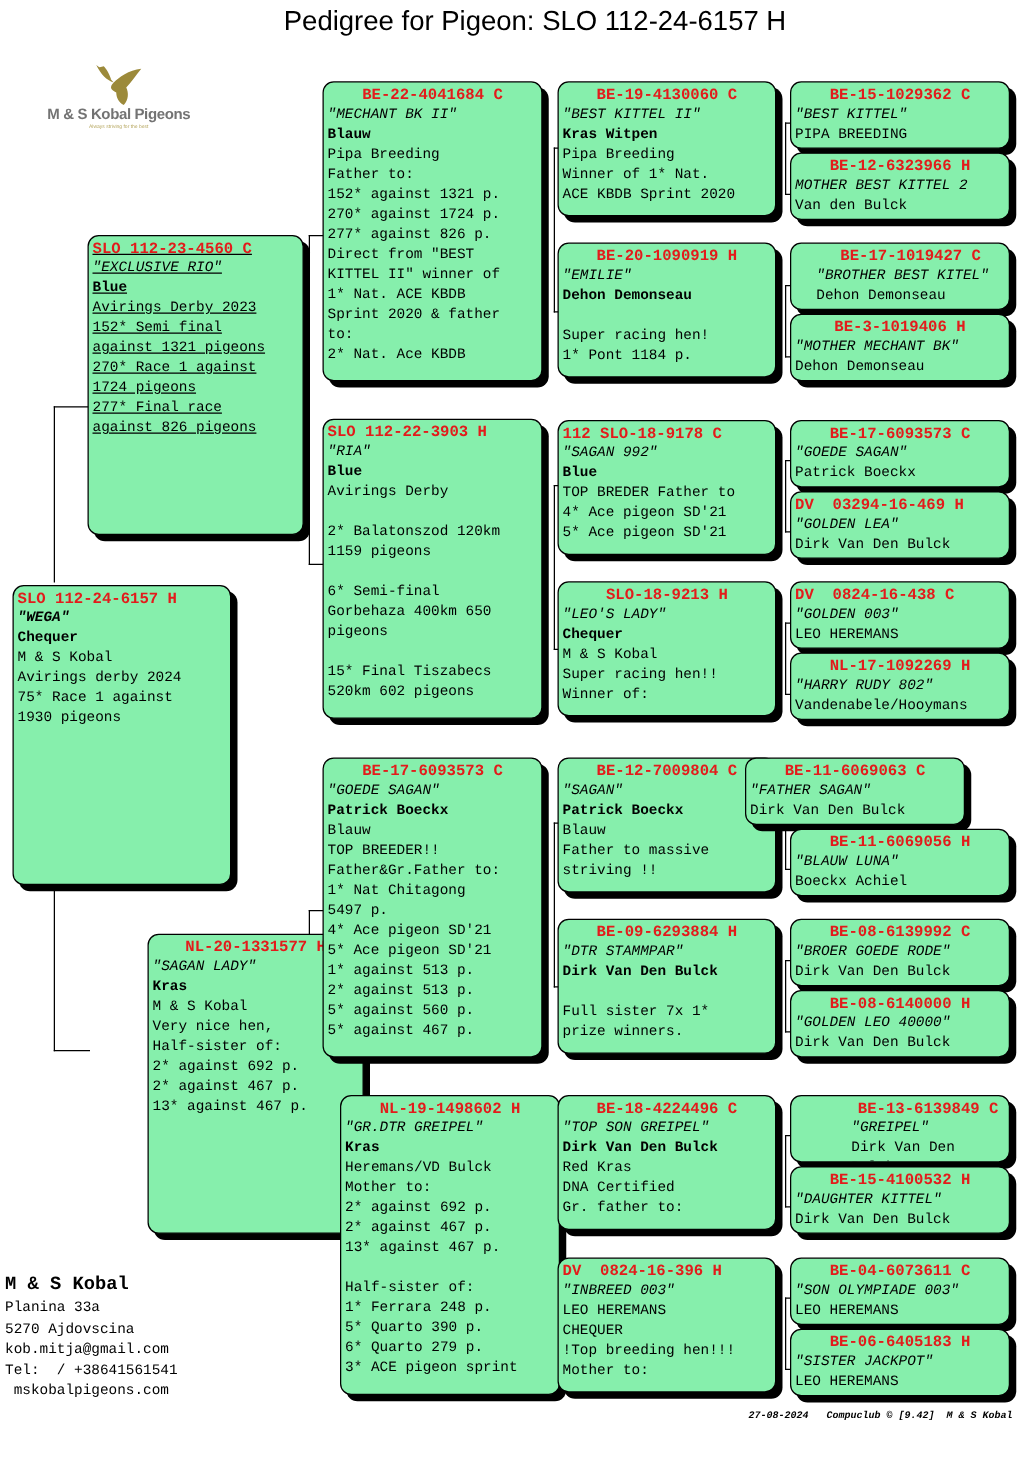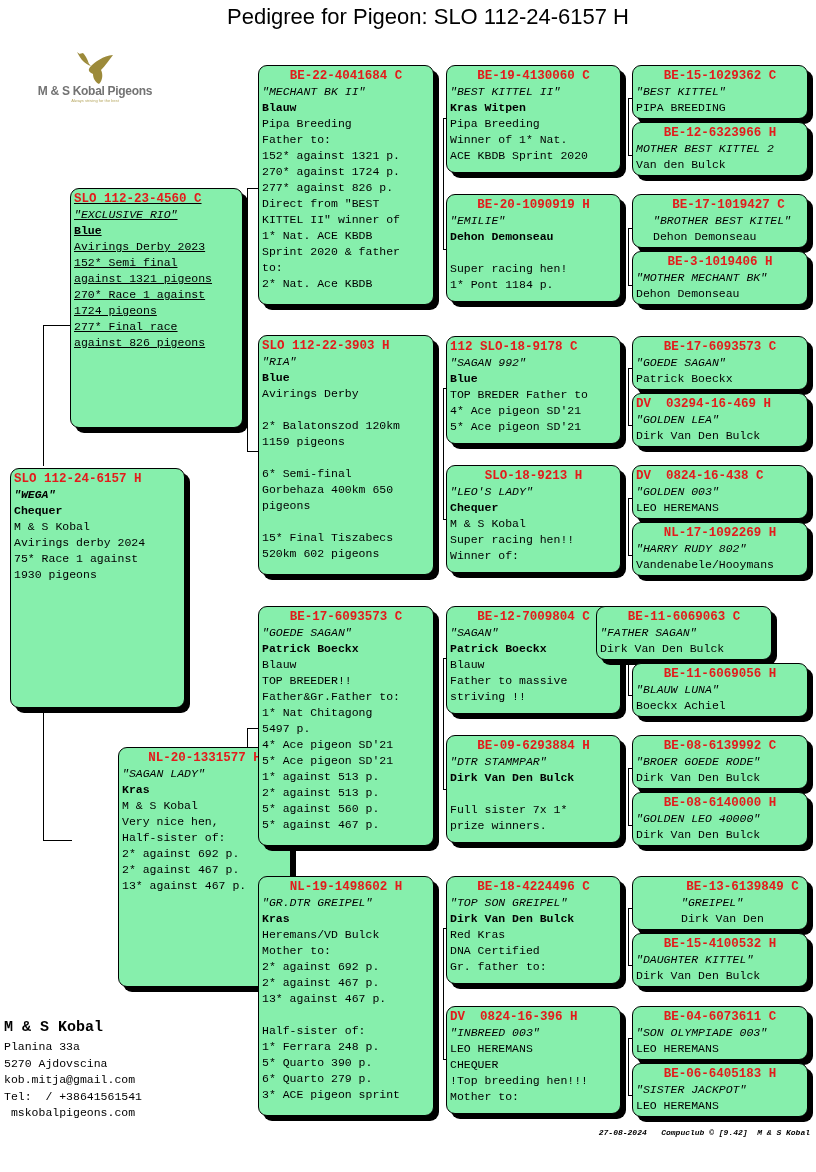--- a/index.html
+++ b/index.html
@@ -131,21 +131,21 @@
   <div class="line">1* Nat Chitagong</div>
   <div class="line">5497 p.</div>
   <div class="line">4* Ace pigeon SD'21</div>
   <div class="line">5* Ace pigeon SD'21</div>
   <div class="line">1* against 513 p.</div>
   <div class="line">2* against 513 p.</div>
   <div class="line">5* against 560 p.</div>
   <div class="line">5* against 467 p.</div>
 </div>
 
-<div class="card" style="left:258px;top:876px;width:176px;height:240px;">
+<div class="card" style="left:272px;top:876px;width:176px;height:240px;">
   <div class="ring c">NL-19-1498602 H</div>
   <div class="name">"GR.DTR GREIPEL"</div>
   <div class="bold">Kras</div>
   <div class="line">Heremans/VD Bulck</div>
   <div class="line">Mother to:</div>
   <div class="line">2* against 692 p.</div>
   <div class="line">2* against 467 p.</div>
   <div class="line">13* against 467 p.</div>
   <div class="line">&nbsp;</div>
   <div class="line">Half-sister of:</div>

